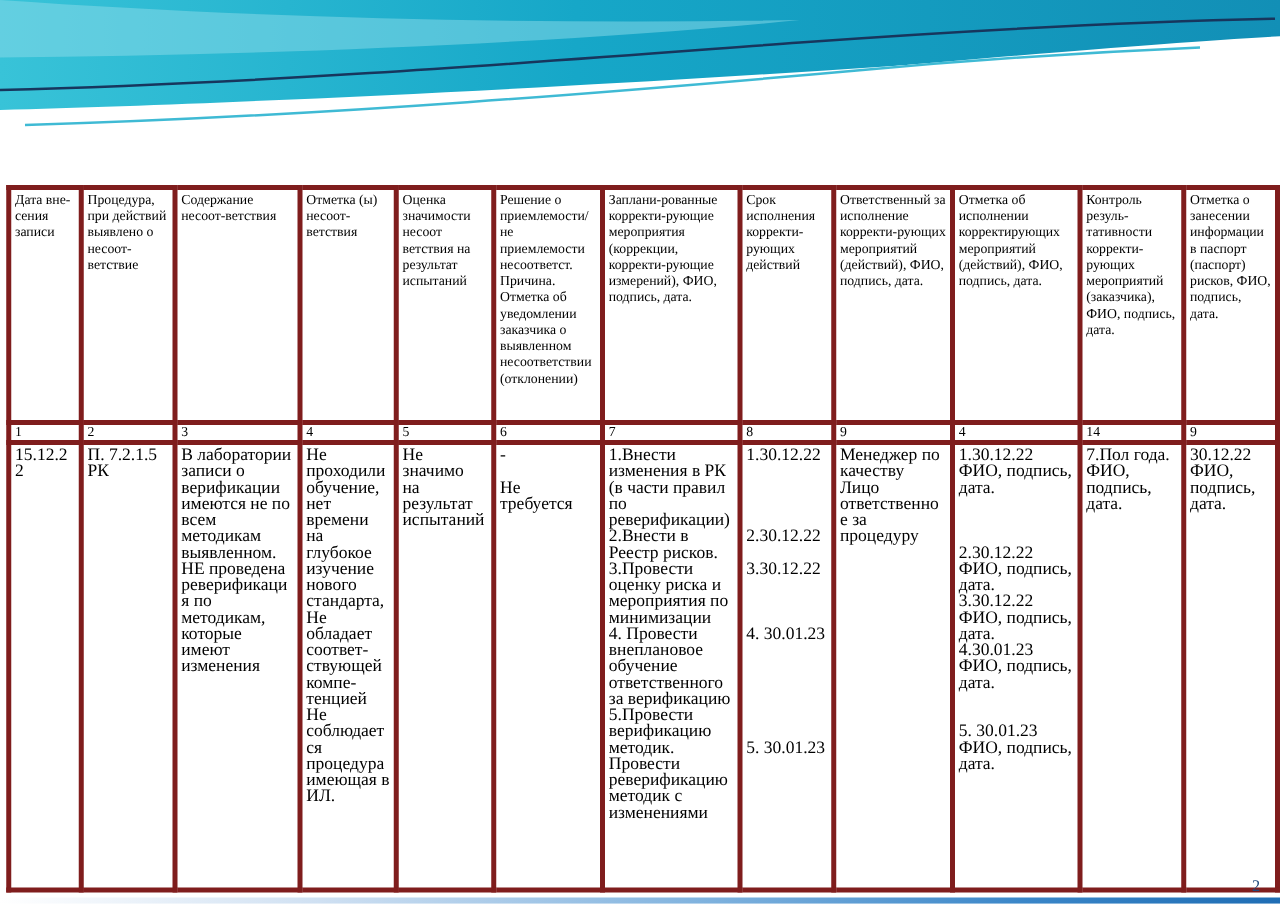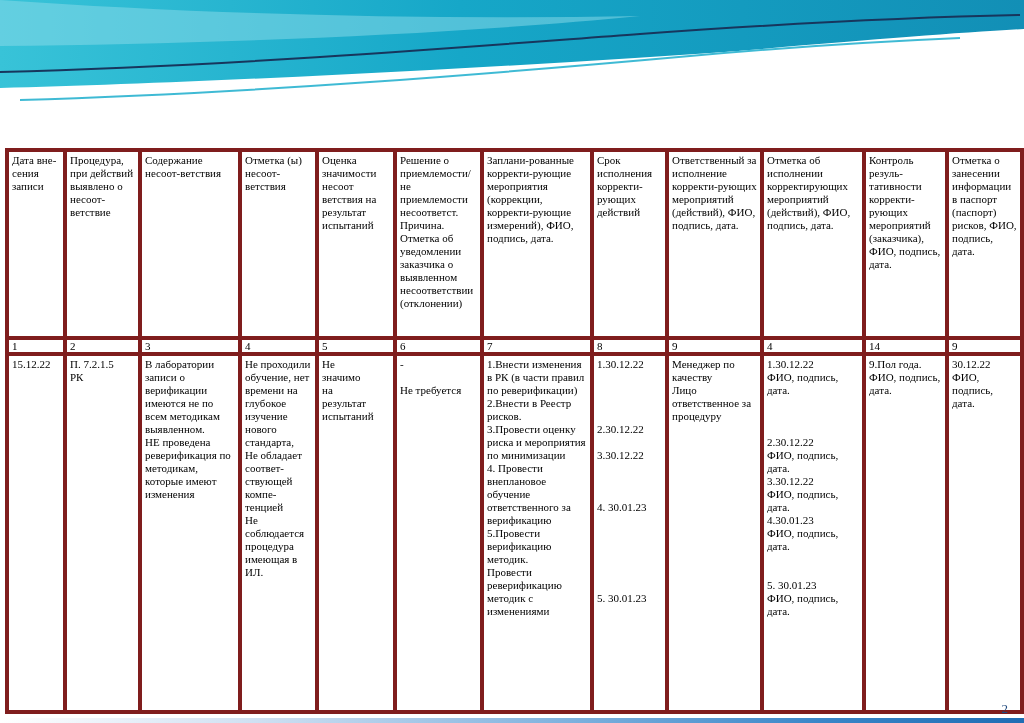--- a/index.html
+++ b/index.html
@@ -19,21 +19,21 @@
     padding:2px 3px;
     font-size:11px;
     line-height:13px;
     color:#000;
     white-space:pre-line;
     overflow-wrap:break-word;
     overflow:hidden;
   }
   .hdr-row td{height:180px;}
   .num-row td{height:12px;line-height:12px;padding:0 3px;}
-  .body-row td{height:350px;font-size:11px;}
+  .body-row td{height:350px;font-size:14px;}
   .footer-bar{
     position:absolute;bottom:0;left:0;width:1024px;height:5px;
     background:linear-gradient(90deg,#ffffff 0%,#cfe0f2 25%,#7fb2de 55%,#3a86c8 80%,#1f6db4 100%);
   }
   .page-number{
     position:absolute;right:16px;bottom:6px;
     font-size:13px;color:#1f497d;
   }
 </style>
 </head>
@@ -151,21 +151,21 @@
 2.30.12.22
 ФИО, подпись, дата.
 3.30.12.22
 ФИО, подпись, дата.
 4.30.01.23
 ФИО, подпись, дата.
 
 
 5. 30.01.23
 ФИО, подпись, дата.</td>
-    <td>9.Пол года.
+    <td>7.Пол года.
 ФИО, подпись, дата.</td>
     <td>30.12.22
 ФИО, подпись, дата.</td>
   </tr>
 </tbody>
   </table>
 
 <div class="page-number">2</div>
 <div class="footer-bar"></div>
 

